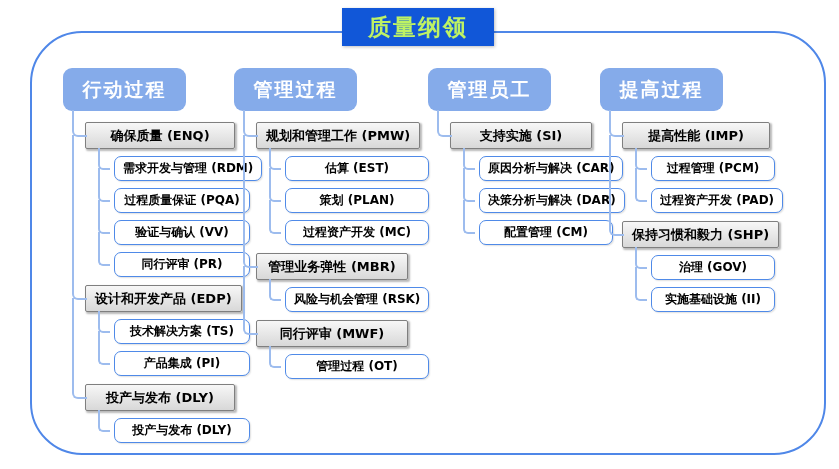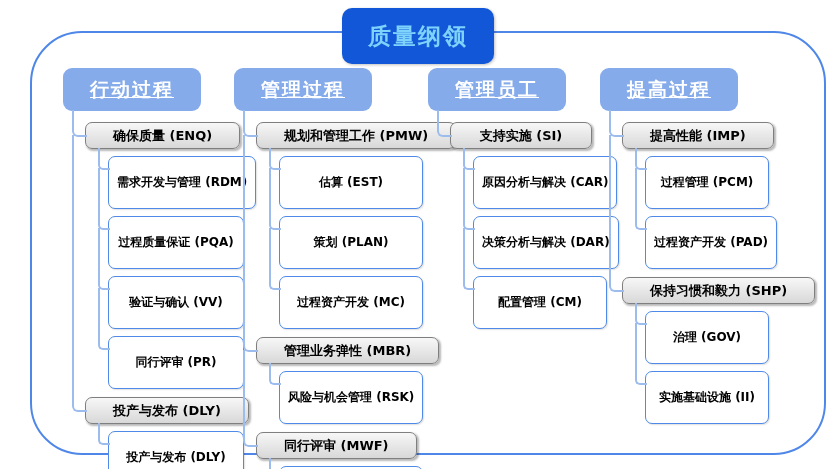--- a/index.html
+++ b/index.html
@@ -9,32 +9,32 @@
   }
 
   
   .frame {
     position:absolute; left:30px; top:31px; width:792px; height:420px;
     border:2px solid #4f87e8; border-radius:52px; background:transparent;
   }
 
   
   .title-box {
-    position:absolute; left:342px; top:8px; width:152px; height:56px;
-    background:#1157d8; border-radius:10px; color:#7dd3fc;
+    position:absolute; left:342px; top:8px; width:152px; height:38px;
+    background:#1157d8; border-radius:0; color:#bef264;
     font-size:23px; font-weight:bold; letter-spacing:2px;
     display:flex; align-items:center; justify-content:center; z-index:2;
     box-shadow:1px 1px 3px rgba(0,0,0,0.25);
   }
 
   .column { position:absolute; top:68px; z-index:1; }
   .col-header {
-    width:138px; height:43px; background:#85abea; border-radius:9px;
+    width:123px; height:43px; background:#85abea; border-radius:9px;
     color:#ffffff; font-size:19px; font-weight:bold; letter-spacing:2px;
-    display:flex; align-items:center; justify-content:center;text-decoration:underline;
+    display:flex; align-items:center; justify-content:center;
   }
 
   ul { list-style:none; margin:0; padding:0; }
   .groups { padding-left:22px; position:relative; }
   .groups > li { position:relative; margin-top:8px; }
   .groups > li:first-child { margin-top:11px; }
   .groups > li::before {
     content:""; position:absolute; left:-13px; top:-12px; width:13px; height:25px;
     border-left:2px solid #9dbcee; border-bottom:2px solid #9dbcee;
     border-bottom-left-radius:6px;
@@ -54,31 +54,32 @@
   .kids > li:not(:last-child)::after {
     content:""; position:absolute; left:-10px; top:12px; bottom:-8px;
     border-left:2px solid #9dbcee;
   }
 
   .node {
     display:flex; width:max-content; align-items:center; justify-content:center;
     text-align:center; white-space:pre-line; box-sizing:border-box; color:#000;
   }
   .parent-box {
-    min-width:var(--pw,148px); min-height:27px; padding:2px 27px;
+    min-width:var(--pw,148px); min-height:27px; padding:2px 9px;
     background:linear-gradient(#f7f7f7,#d8d8d8);
-    border:1.5px solid #7f7f7f; border-radius:7px;
+    border:1.5px solid #7f7f7f; border-radius:2px;
     font-size:13px; font-weight:bold;
     box-shadow:1.5px 1.5px 2px rgba(0,0,0,0.28);
   }
   .child-box {
-    min-width:var(--cw,138px); min-height:25px; padding:17px 8px;
+    min-width:var(--cw,138px); min-height:25px; padding:3px 8px;
     background:#ffffff; border:1.5px solid #4f8ae8; border-radius:7px;
     font-size:12px; font-weight:bold;
     box-shadow:1px 1px 1.5px rgba(0,0,0,0.12);
+    margin-left:6px;
   }
 
   .col-0 { --pw:150px; --cw:136px; }
   .col-1 { --pw:152px; --cw:144px; }
   .col-2 { --pw:142px; --cw:134px; }
   .col-3 { --pw:148px; --cw:124px; }
 </style>
 </head>
 <body>
 
@@ -101,20 +102,31 @@
             </li>
             <li>
               <div class="node child-box">验证与确认 (VV)</div>
             </li>
             <li>
               <div class="node child-box">同行评审 (PR)</div>
             </li>
           </ul>
         </li>
         <li>
+          <div class="node parent-box">设计和开发产品 (EDP)</div>
+          <ul class="kids">
+            <li>
+              <div class="node child-box">技术解决方案 (TS)</div>
+            </li>
+            <li>
+              <div class="node child-box">产品集成 (PI)</div>
+            </li>
+          </ul>
+        </li>
+        <li>
           <div class="node parent-box">投产与发布 (DLY)</div>
           <ul class="kids">
             <li>
               <div class="node child-box">投产与发布 (DLY)</div>
             </li>
           </ul>
         </li>
       </ul>
     </div>
     <div class="column col-1" style="left: 234px;">

